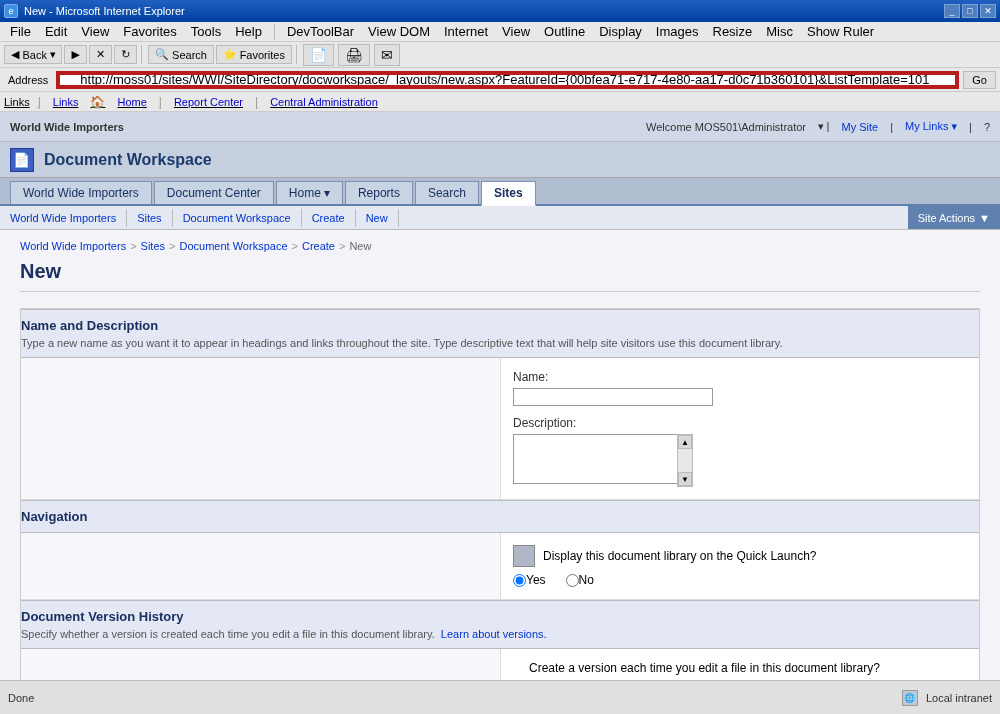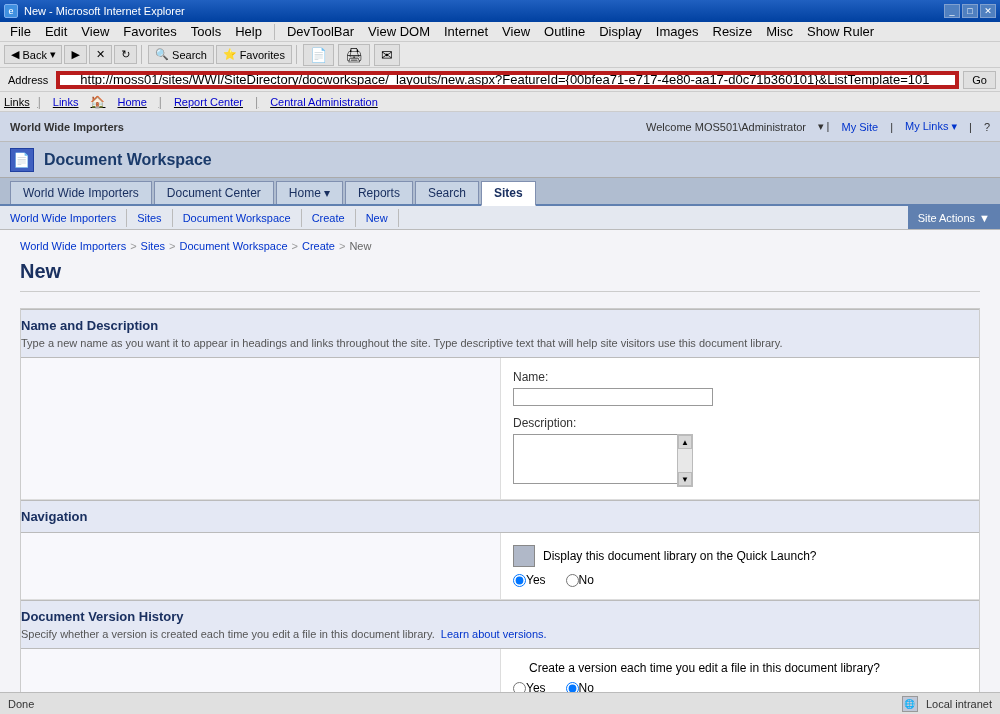--- a/index.html
+++ b/index.html
@@ -258,21 +258,21 @@
     
     .radio-group { display: flex; align-items: center; gap: 20px; margin-top: 6px; }
     .radio-option { display: flex; align-items: center; font-size: 12px; }
 
     
     .status-bar {
       position: fixed;
       bottom: 0;
       left: 0;
       right: 0;
-      height: 22px;
+      height: 34px;
       background: #e0e0e0;
       border-top: 1px solid #bbb;
       display: flex;
       align-items: center;
       padding: 0 8px;
       font-size: 11px;
       color: #333;
       justify-content: space-between;
     }
     .status-right { display: flex; align-items: center; gap: 8px; }

